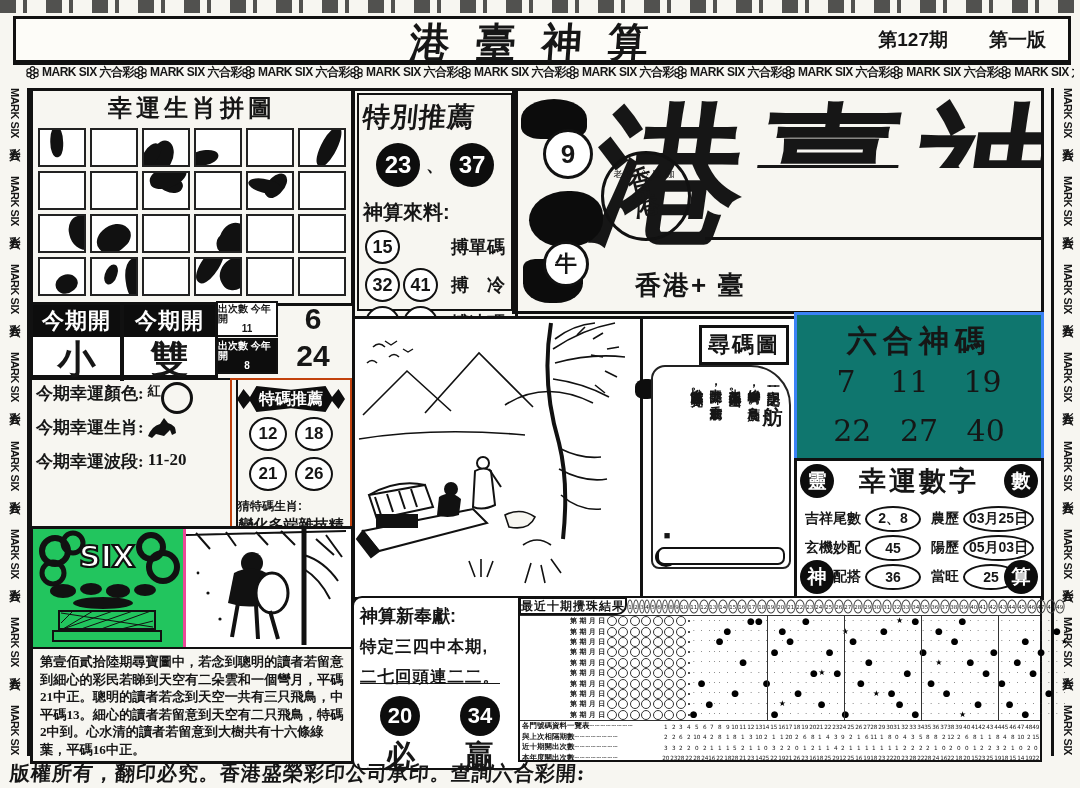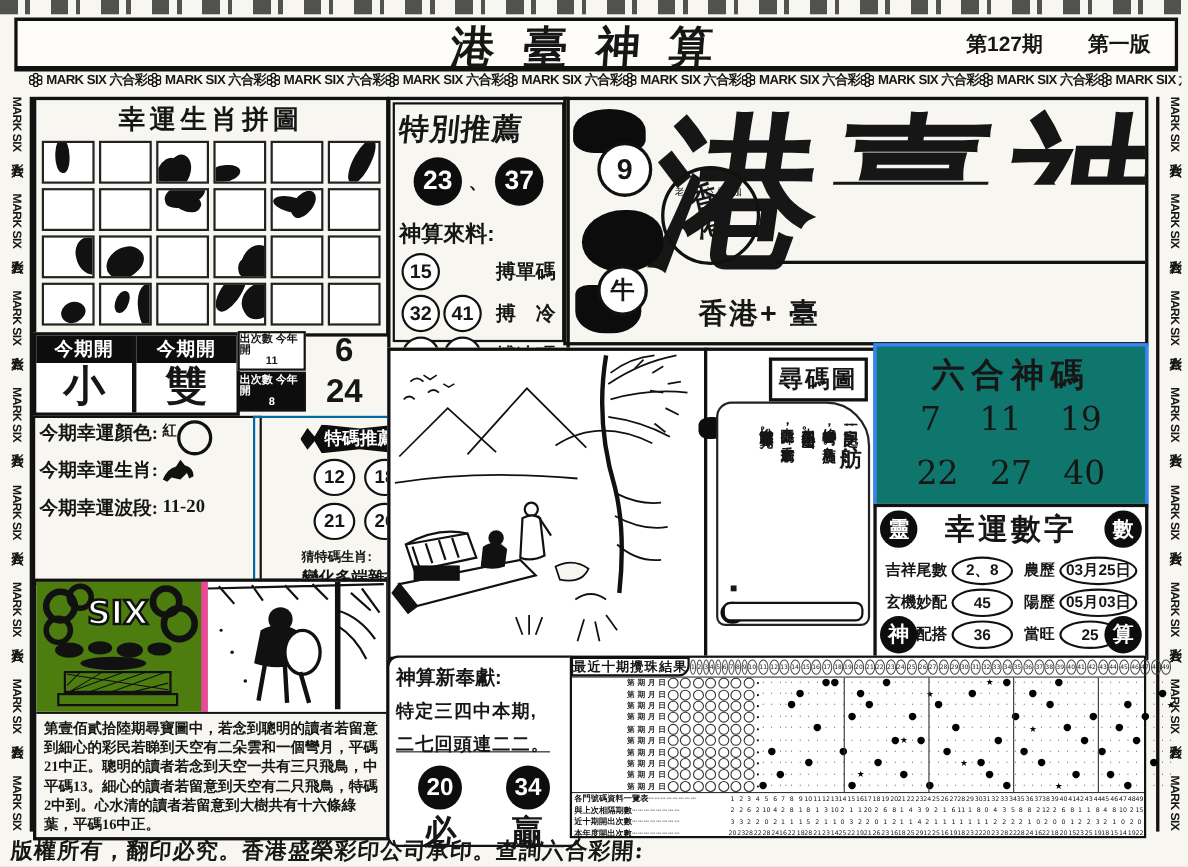--- a/index.html
+++ b/index.html
@@ -59,42 +59,42 @@
   #ballniu{left:28px;top:150px;width:40px;height:40px;font-size:22px;}
   #stamp{position:absolute;left:86px;top:60px;width:84px;height:84px;border:3px solid #111;border-radius:50%;}
   #stamp .st-in{position:absolute;left:14px;top:14px;width:50px;height:50px;font-family:"DejaVu Serif",serif;
      font-size:26px;font-weight:900;transform:rotate(-14deg);line-height:25px;text-align:center;}
   #stamp .st-txt{position:absolute;width:100%;text-align:center;font-size:9px;top:14px;letter-spacing:4px;}
   
   #curdraw{left:30px;top:302px;width:318px;height:222px;}
   #cd-top{position:absolute;left:0;top:0;width:182px;height:70px;border:3px solid #111;display:grid;grid-template-columns:1fr 1fr;background:#fff;}
   .cdcell{position:relative;border-right:4px solid #111;}
   .cdcell:last-child{border-right:none;}
-  .cdhead{background:#0d0d0d;color:#fff;font-size:17px;font-weight:900;text-align:center;padding:1px 0;letter-spacing:1px;}
+  .cdhead{background:#0d0d0d;color:#fff;font-size:22px;font-weight:900;text-align:center;padding:1px 0;letter-spacing:1px;}
   .cdval{text-align:center;font-size:38px;font-weight:900;line-height:44px;}
   .statbox{position:absolute;width:132px;height:34px;left:186px;display:flex;align-items:center;}
   .stathd{border:2px solid #111;width:58px;height:32px;display:flex;flex-direction:column;align-items:center;justify-content:center;
      font-size:10px;font-weight:900;line-height:10px;background:#fff;}
   .stathd.dark{background:#0d0d0d;color:#fff;}
   .statnum{flex:1;text-align:center;font-size:30px;font-weight:bold;}
   #cd-low{position:absolute;left:0;top:76px;width:196px;height:146px;border:2px solid #111;padding:2px 4px;}
   .luckrow{display:flex;align-items:flex-start;height:34px;font-size:17px;font-weight:bold;white-space:nowrap;font-family:Liberation Serif, serif;}
   .luckval{margin-left:4px;font-size:17px;font-weight:900;}
   .circle-o{display:inline-block;width:26px;height:26px;border:3px solid #111;border-radius:50%;vertical-align:middle;}
   .circle16{display:inline-flex;width:30px;height:26px;border:2px solid #111;border-radius:50%;align-items:center;justify-content:center;font-size:16px;}
-  #tmtj{position:absolute;left:200px;top:76px;width:118px;height:146px;border:2px solid #0369a1;text-align:center;padding-left:36px;}
+  #tmtj{position:absolute;left:200px;top:76px;width:118px;height:146px;border:2px solid #c2410c;text-align:center;}
   #tmtj .burst{margin:6px auto 2px;width:108px;height:26px;background:#0d0d0d;color:#fff;font-size:16px;font-weight:900;
      display:flex;align-items:center;justify-content:center;clip-path:polygon(0 50%,6% 12%,12% 42%,18% 0,50% 14%,82% 0,88% 42%,94% 12%,100% 50%,94% 88%,88% 58%,82% 100%,50% 86%,18% 100%,12% 58%,6% 88%);}
   #tmtj .oball{width:34px;height:30px;font-size:17px;margin:3px 4px;}
   #tmtj .hint1{font-size:12px;font-weight:bold;text-align:left;margin:4px 0 0 6px;}
   #tmtj .hint2{font-size:15px;font-weight:900;margin-top:1px;}
   
   #blpanel{left:30px;top:526px;width:318px;height:232px;border:3px solid #111;}
   #blimgs{display:flex;height:118px;border-bottom:2px solid #111;}
-  #sixbox{width:150px;border-right:6px solid #ec4899;position:relative;background:#4d7c0f;}
+  #sixbox{width:150px;border-right:3px solid #ec4899;position:relative;background:#22c55e;}
   #figbox{flex:1;position:relative;background:#fff;}
   #blpara{padding:4px 7px;font-size:13.2px;line-height:17.5px;font-weight:bold;font-family:"Liberation Serif","DejaVu Serif",serif;}
   
   #landscape{left:352px;top:316px;width:286px;height:278px;border:3px solid #111;background:#fff;}
   
   #xmt{left:640px;top:316px;width:152px;height:278px;border:3px solid #111;background:#fff;}
   #xmt .titlebox{position:absolute;right:6px;top:6px;border:3px solid #111;padding:2px 6px;font-size:22px;font-weight:900;letter-spacing:2px;}
   #scroll{position:absolute;left:8px;top:46px;width:136px;height:200px;border:2px solid #222;border-radius:14px 40px 8px 8px;background:#fff;}
   #scrolltext{position:absolute;right:6px;top:12px;height:160px;writing-mode:vertical-rl;font-size:12.5px;font-weight:bold;
      line-height:19px;letter-spacing:1px;}

